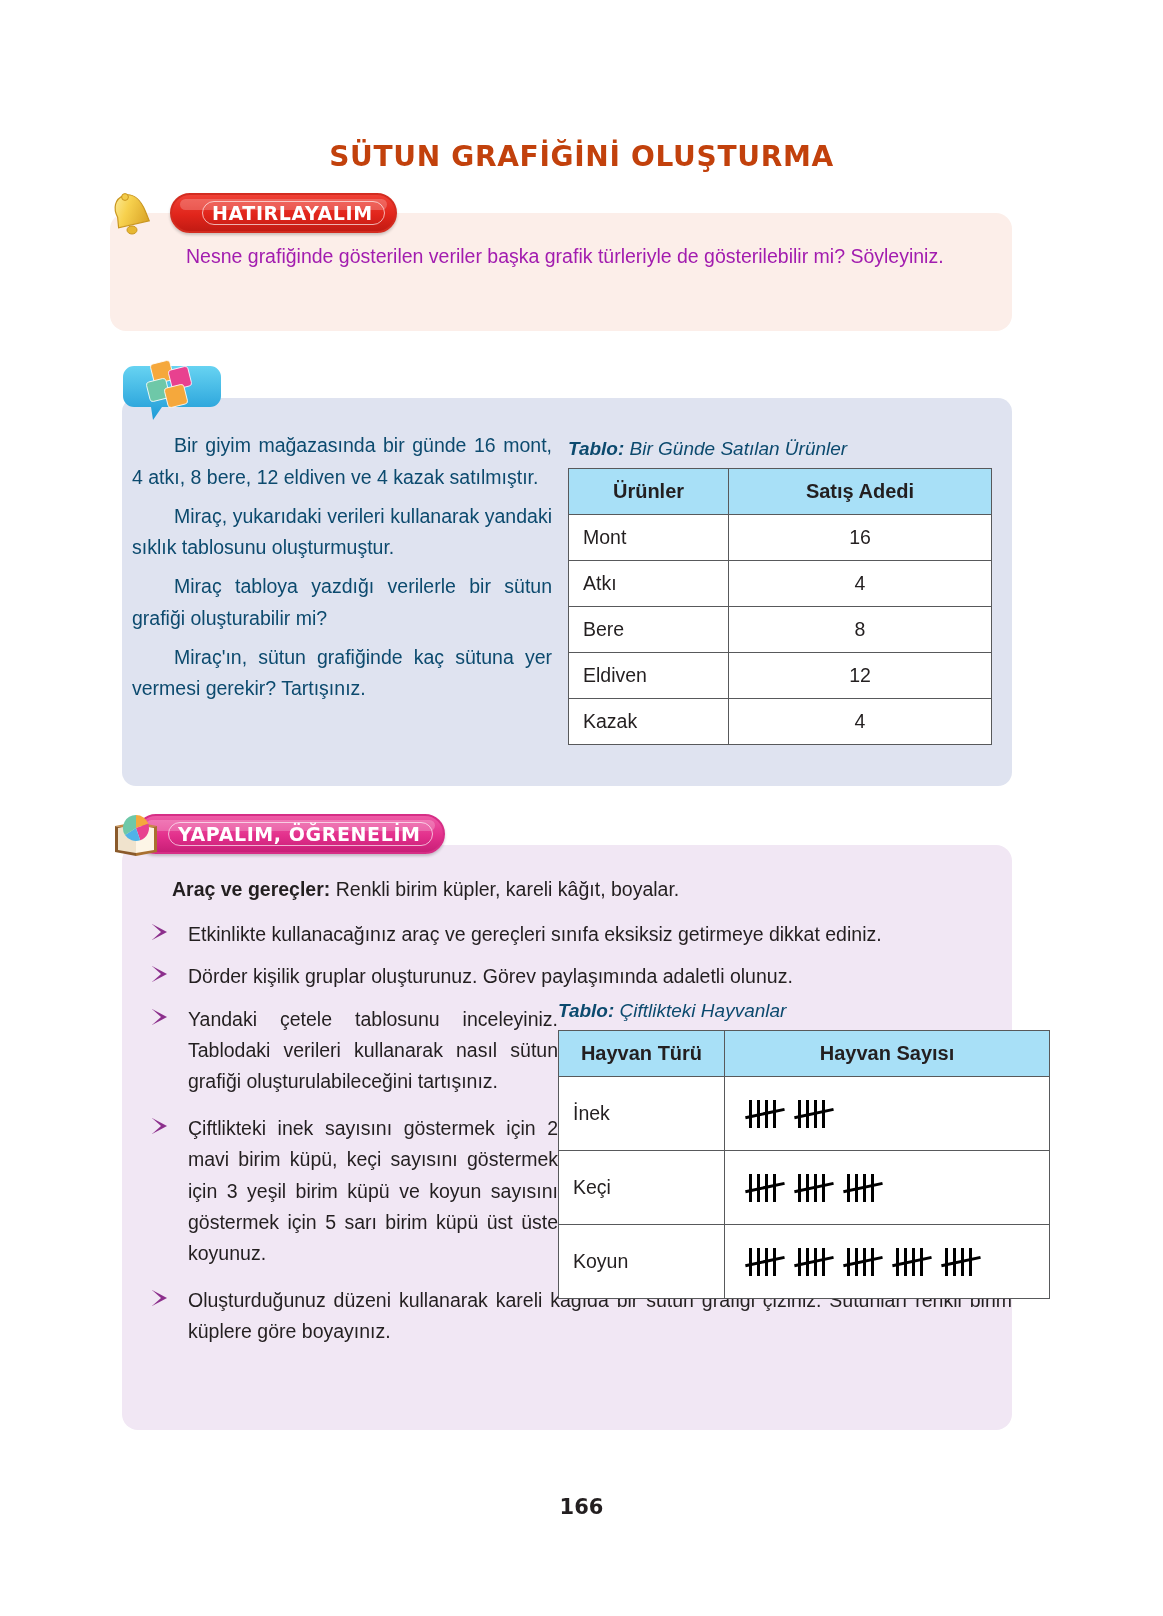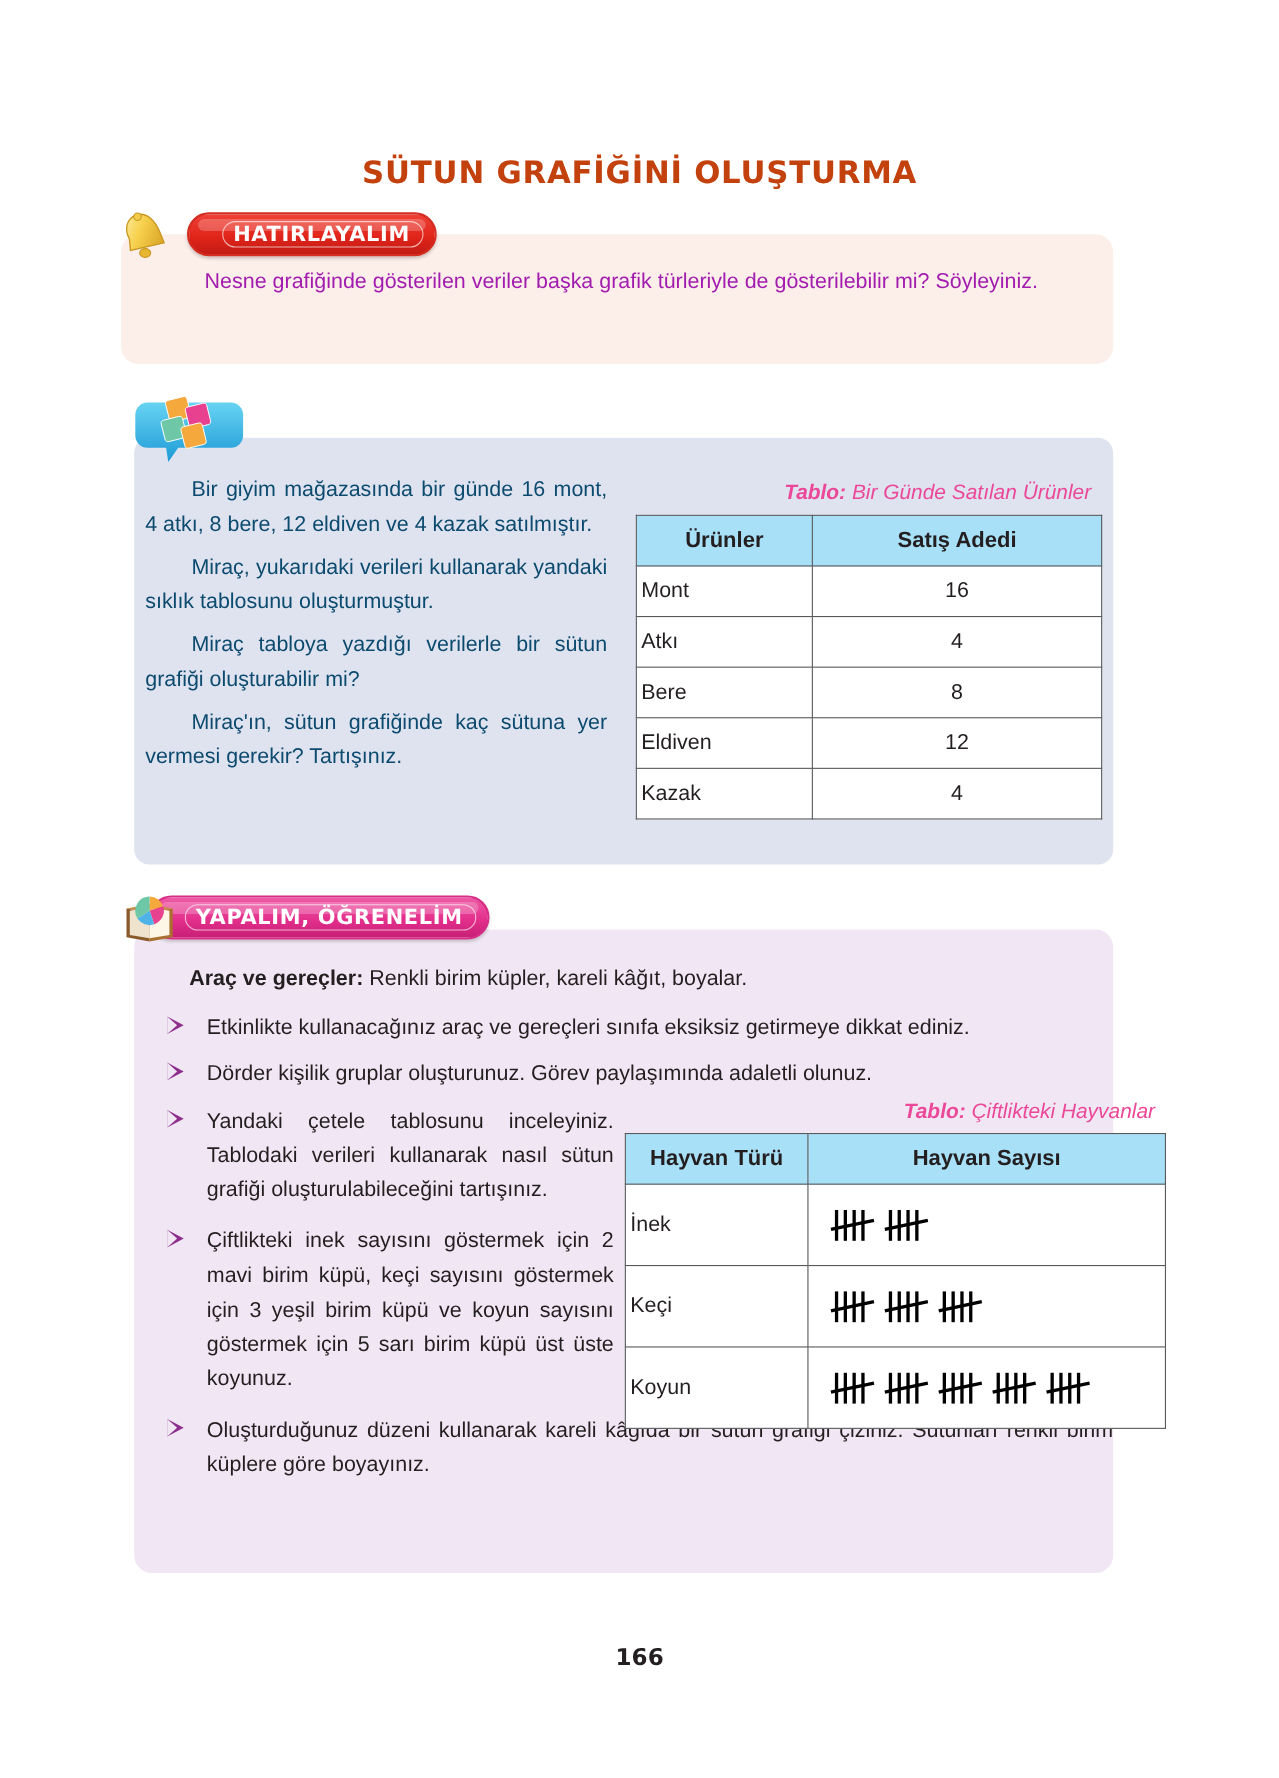--- a/index.html
+++ b/index.html
@@ -159,47 +159,45 @@
 
   
   .table-wrap { position: absolute; }
   #table1-wrap { left: 568px; top: 438px; width: 424px; }
   #table2-wrap { left: 558px; top: 1000px; width: 492px; }
 
   .table-caption {
     font-size: 19px;
     font-style: italic;
     margin-bottom: 8px;
-    color: #ec4899;
-    text-align: right;
+    color: #0c4a6e;
   }
   .table-caption b { font-style: italic; font-weight: bold; }
 
   table.data-table {
     border-collapse: collapse;
     width: 100%;
     background: #ffffff;
-    margin-left: 10px;
   }
   table.data-table th,
   table.data-table td {
     border: 1.5px solid #58595b;
     font-size: 19.5px;
     color: #231f20;
   }
   table.data-table th {
     background: #a8e0f7;
     font-weight: bold;
     text-align: center;
     padding: 11px 6px;
     font-size: 20px;
   }
   table.data-table td.name-cell {
     text-align: left;
-    padding: 11px 4px;
+    padding: 11px 14px;
   }
   table.data-table td.value-cell {
     text-align: center;
     padding: 11px 6px;
   }
   #table1 td.name-cell, #table1 td.value-cell { height: 46px; }
   #table1 th:first-child { width: 160px; }
   #table2 th:first-child { width: 166px; }
   #table2 td.name-cell { height: 74px; vertical-align: middle; }
   #table2 td.tally-cell {

